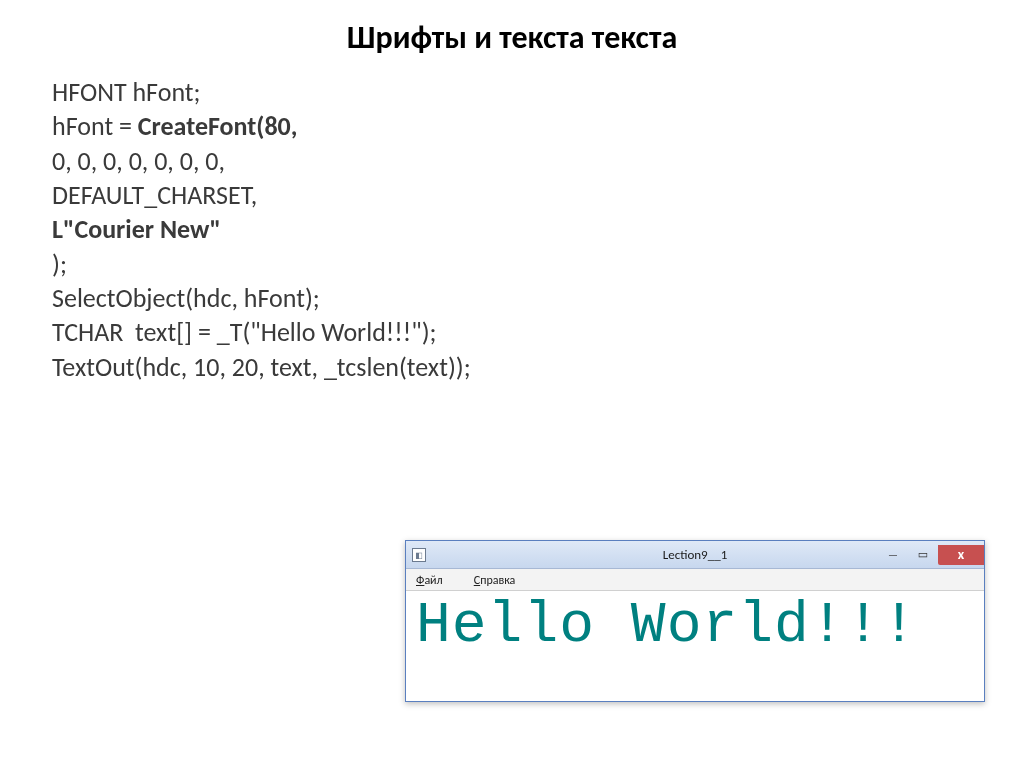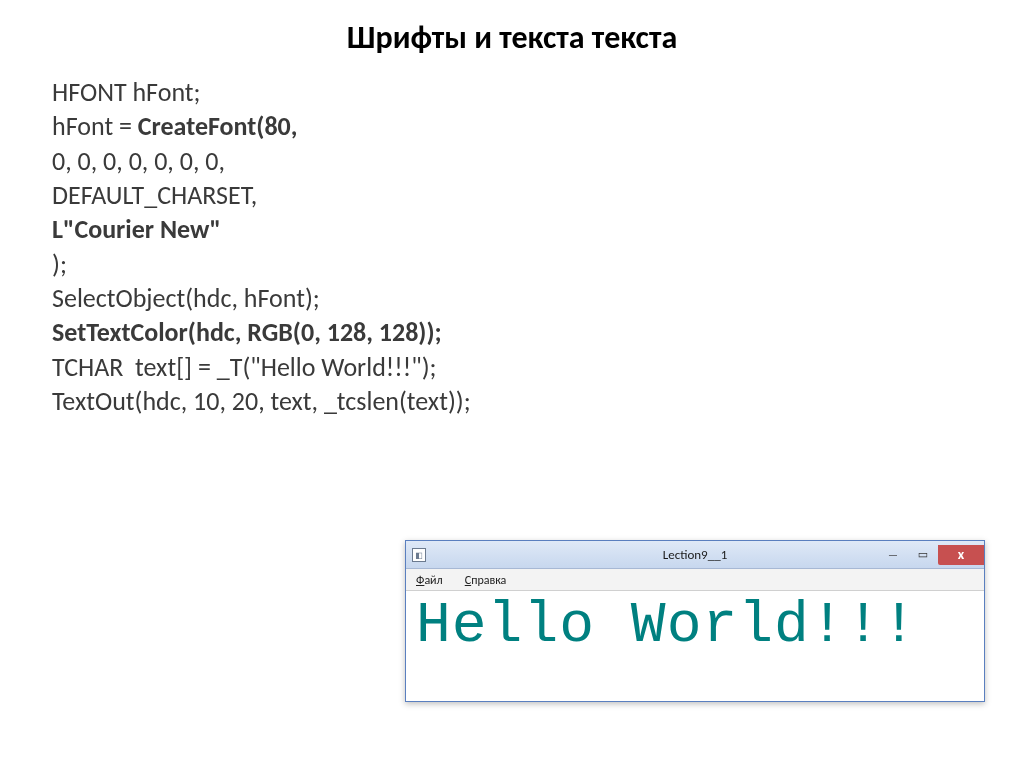--- a/index.html
+++ b/index.html
@@ -81,21 +81,21 @@
     font-weight: bold;
     font-size: 14px;
     border-bottom-left-radius: 2px;
   }
   .menubar {
     height: 22px;
     background: #f3f3f3;
     border-bottom: 1px solid #d0d0d0;
     display: flex;
     align-items: center;
-    gap: 22px;
+    gap: 31px;
     padding-left: 10px;
     font-size: 12px;
     color: #222;
   }
   .menu-item { text-decoration: underline; text-decoration-color: rgba(0,0,0,0); }
   .menu-item::first-letter { text-decoration: underline; }
   .client-area {
     height: 110px;
     background: #ffffff;
     padding: 6px 10px 0 10px;
@@ -116,21 +116,20 @@
 <h1 class="title">Шрифты и текста текста</h1>
 
 <div class="code-block">
   <div class="code-line">HFONT hFont;</div>
   <div class="code-line"><span>hFont = </span><span class="bold">CreateFont(80,</span></div>
   <div class="code-line">0, 0, 0, 0, 0, 0, 0,</div>
   <div class="code-line">DEFAULT_CHARSET,</div>
   <div class="code-line bold">L"Courier New"</div>
   <div class="code-line">);</div>
   <div class="code-line">SelectObject(hdc, hFont);</div>
-  <div class="code-line bold">SetTextColor(hdc, RGB(0, 128, 128));</div>
   <div class="code-line">TCHAR  text[] = _T("Hello World!!!");</div>
   <div class="code-line">TextOut(hdc, 10, 20, text, _tcslen(text));</div>
 </div>
 
 <div class="app-window">
   <div class="titlebar">
     <div class="app-icon">◧</div>
     <div class="titlebar-title">Lection9__1</div>
     <div class="win-buttons">
       <div class="win-btn">—</div>

